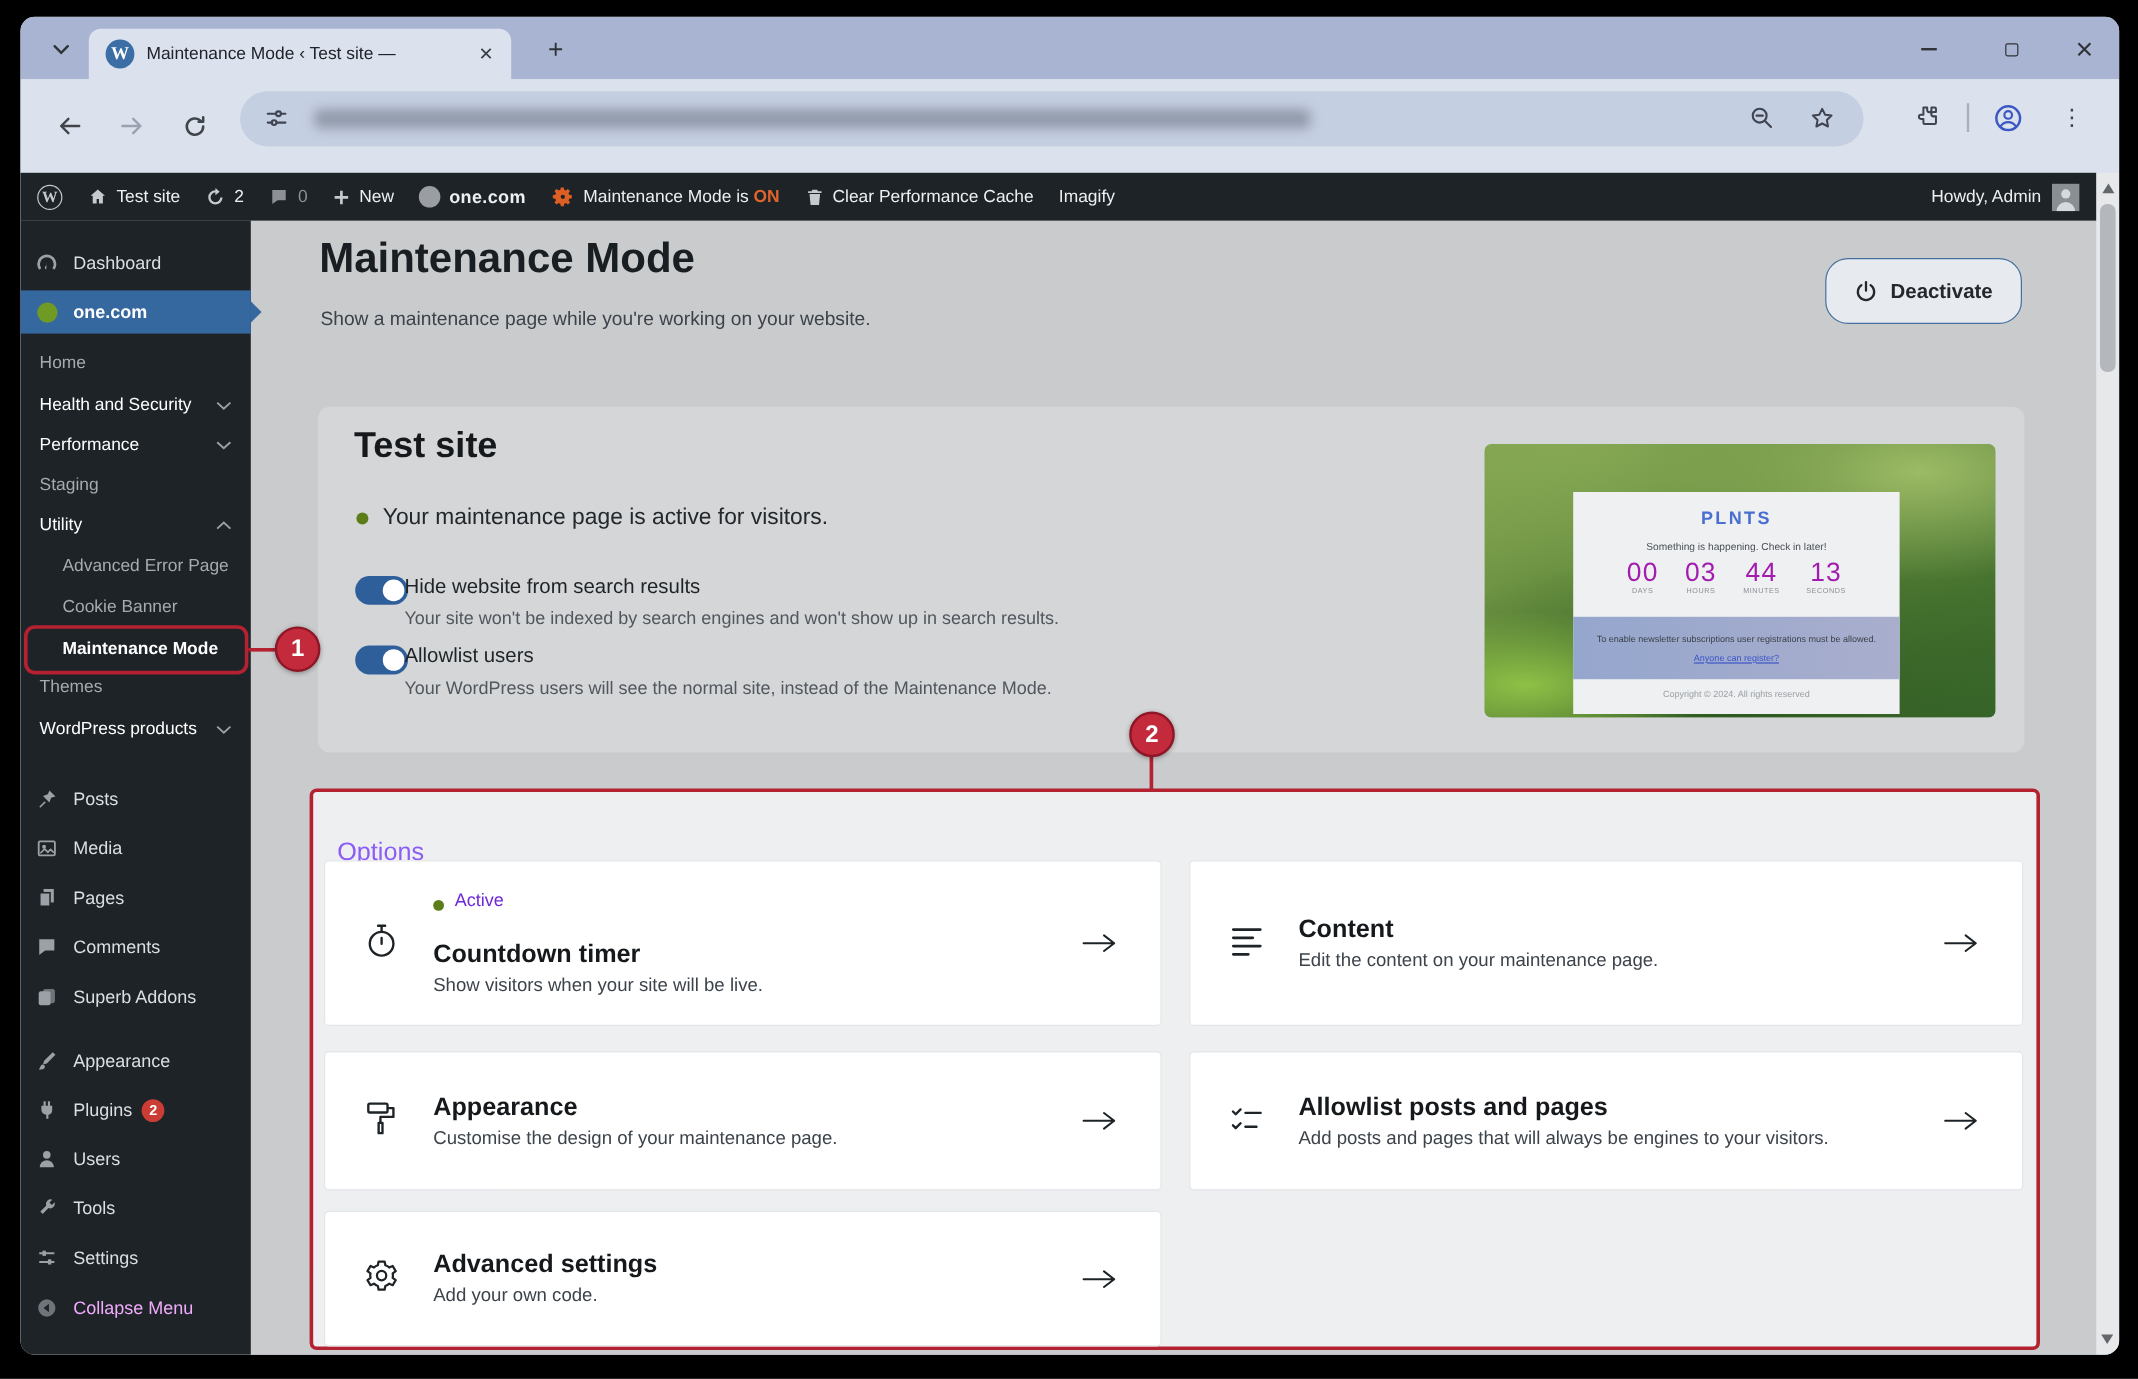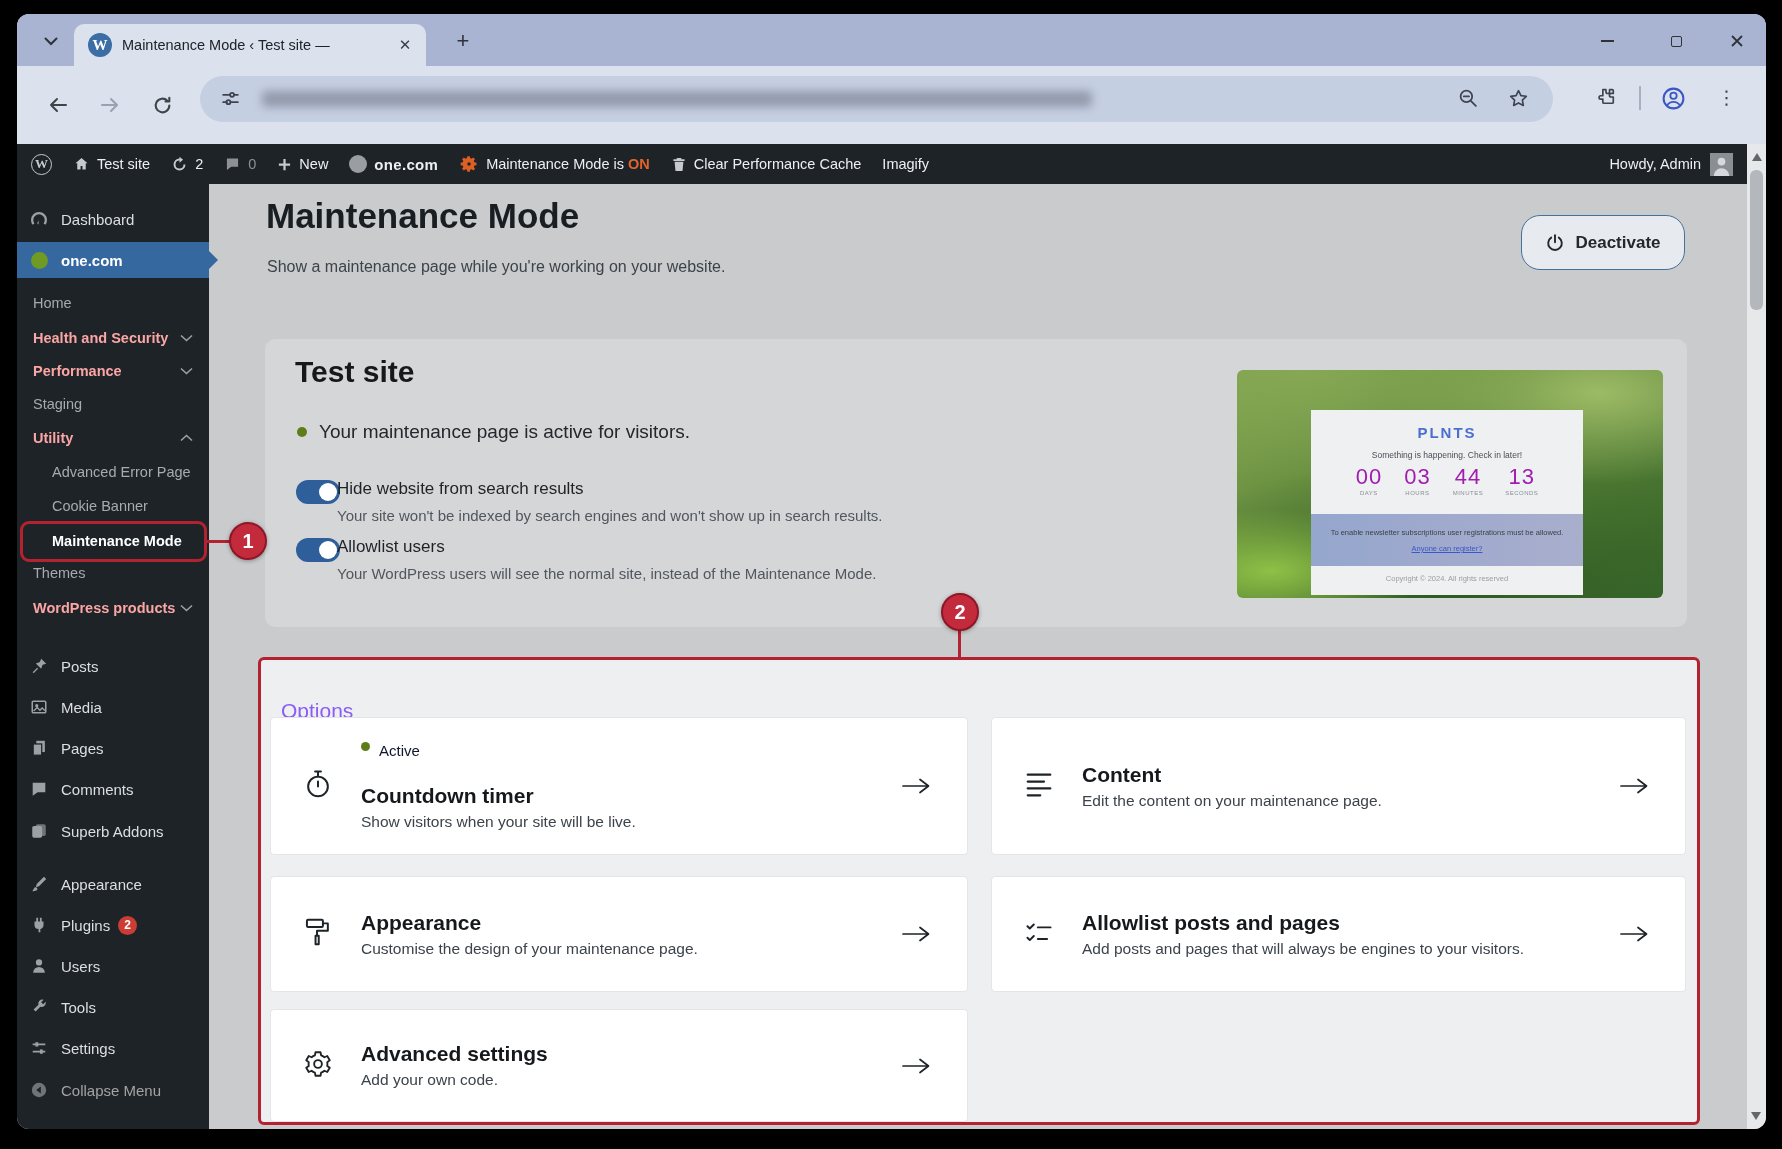--- a/index.html
+++ b/index.html
@@ -54,23 +54,23 @@
   .avatar { width:23px; height:23px; }
 
   
   .sidebar { position:absolute; left:0; top:170px; width:192px; height:945px; background:#1d2327; z-index:3; }
   .s-item { position:absolute; left:0; width:192px; height:30px; display:flex; align-items:center;
             color:#a5abb0; font-size:14.5px; }
   .s-ico { width:20px; height:20px; margin:0 12px 0 12px; display:flex; align-items:center; justify-content:center; }
   .s-item.main { font-size:15px; color:#dcdfe2; }
   .s-item.sub .s-label { margin-left:16px; }
   .s-item.sub2 .s-label { margin-left:35px; }
-  .s-item.boldish { color:#fca5a5; font-weight:bold; }
+  .s-item.boldish { color:#ffffff; font-weight:normal; }
   .s-item.current { color:#fff; font-weight:bold; }
-  .s-item.dim { color:#a3a3a3; }
+  .s-item.dim { color:#f0abfc; }
   .chev { position:absolute; right:16px; }
   .onecom-item { position:absolute; left:0; top:58px; width:192px; height:36px; background:#35689f;
                  display:flex; align-items:center; color:#fff; font-weight:bold; font-size:15px; }
   .onecom-item .green { width:17px; height:17px; border-radius:50%; background:#6f9a23; margin:0 13px 0 14px; }
   .onecom-item::after { content:''; position:absolute; right:-9px; top:50%; transform:translateY(-50%);
                         border:9px solid transparent; border-left:9px solid #35689f; border-right:0; }
   .plug-badge { margin-left:8px; min-width:19px; height:19px; border-radius:50%; background:#ca3c34; color:#fff;
                 font-size:12px; font-weight:bold; display:flex; align-items:center; justify-content:center; }
 
   
@@ -115,21 +115,21 @@
              color:#3c55c8; text-decoration:underline; }
   .pv-copy { position:absolute; left:0; width:100%; top:164px; text-align:center; font-size:7.5px; color:#9aa0a5; }
 
   
   .options { position:absolute; left:49px; top:473px; width:1442px; height:468px; background:#edeff0;
              border:3px solid #b42131; border-radius:6px; }
   .opt-head { position:absolute; left:20px; top:11px; font-size:21px; color:#8b5cf6;margin-top:28px; }
   .opt-card { position:absolute; background:#fff; border:1px solid #e4e5e7; border-radius:4px;
               display:flex; align-items:center; padding:0 36px 0 32px; gap:28px; }
   .o-text { display:flex; flex-direction:column; gap:5px; }
-  .o-badge { display:flex; align-items:flex-start; gap:9px; font-size:15px; color:#0f172a; margin-bottom:20px; }
+  .o-badge { display:flex; align-items:flex-end; gap:9px; font-size:15px; color:#6d28d9; margin-bottom:20px; }
   .o-badge .dot-g { width:9px; height:9px; }
   .o-title { font-size:21px; font-weight:bold; color:#16191c; }
   .o-desc { font-size:15.5px; color:#3c434a; }
   .o-arrow { margin-left:auto; display:flex; }
 
   
   .scrollbar { position:absolute; left:1730px; top:130px; width:19px; height:985px; background:#e6e8ea; }
   .sb-up { width:0; height:0; border-left:5.5px solid transparent; border-right:5.5px solid transparent;
            border-bottom:8px solid #63676b; margin:9px auto 0; }
   .sb-down { position:absolute; bottom:9px; left:4px; width:0; height:0; border-left:5.5px solid transparent;

